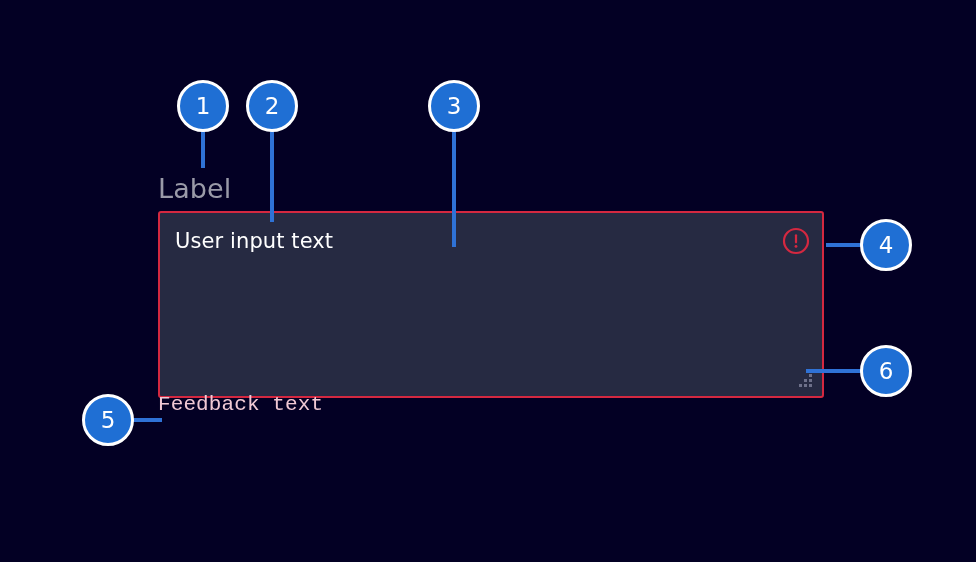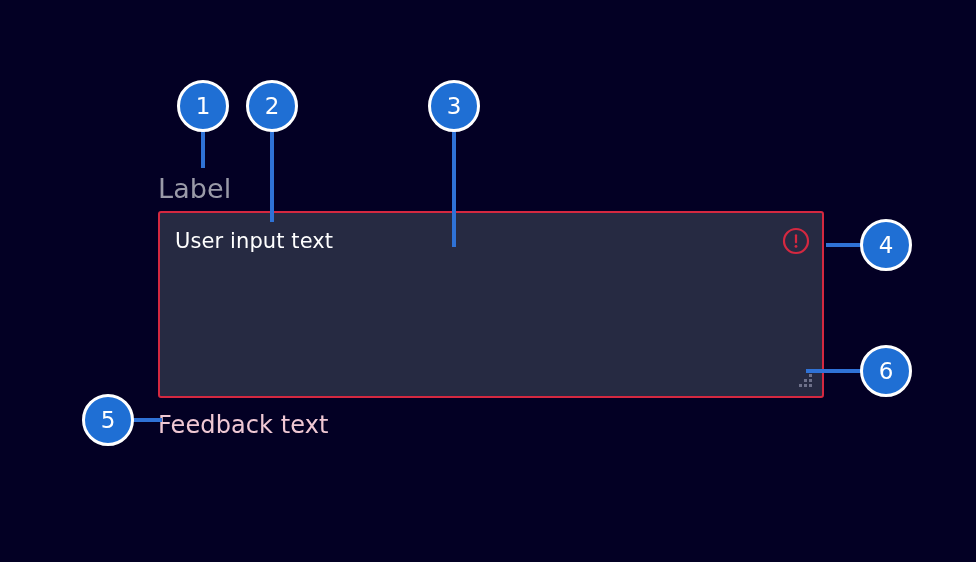--- a/index.html
+++ b/index.html
@@ -78,26 +78,27 @@
     right: 8px;
     bottom: 7px;
     width: 18px;
     height: 18px;
     display: block;
   }
 
   .feedback-text {
     position: absolute;
     left: 158px;
-    top: 412px;
-    font-size: 24px;
+    top: 392px;
+    font-size: 21px;
     line-height: 26px;
     color: #f0c8d4;
     letter-spacing: 0.1px;
     white-space: nowrap;
+    font-family: Liberation Mono, monospace;
   }
 
   
   .callout {
     position: absolute;
     width: 52px;
     height: 52px;
     border-radius: 50%;
     background: #1f6fd4;
     border: 3px solid #ffffff;

